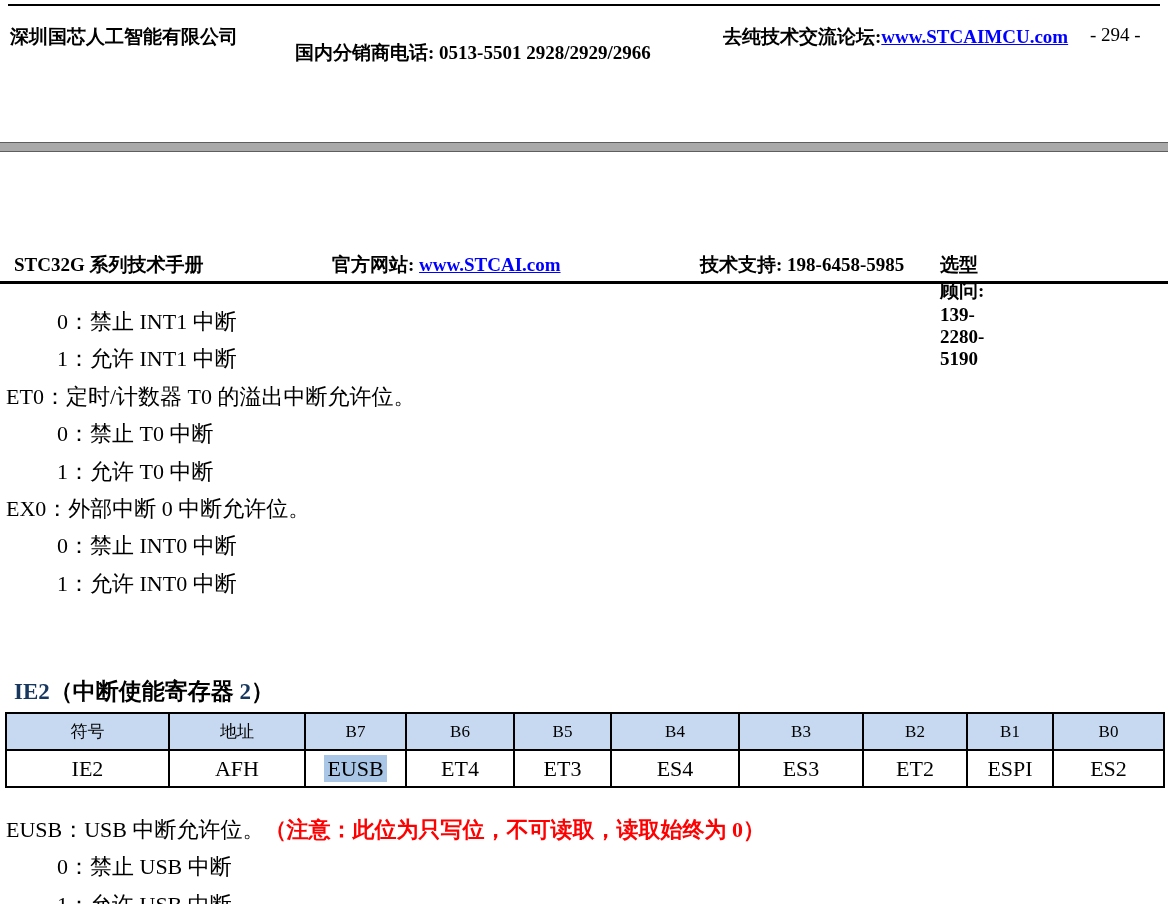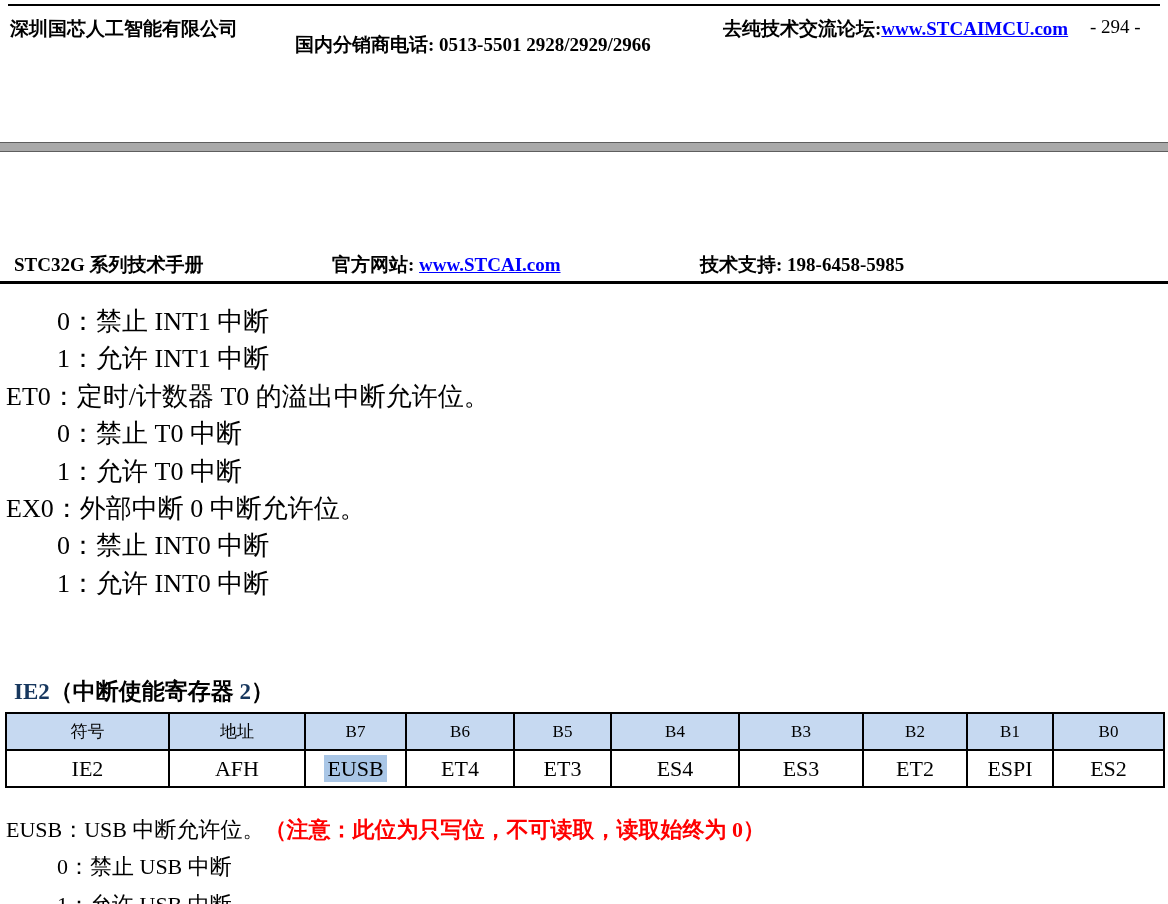--- a/index.html
+++ b/index.html
@@ -5,40 +5,40 @@
   * { margin:0; padding:0; box-sizing:border-box; }
   html,body { background:#ffffff; }
   .screen {
     position:relative; width:1168px; height:904px; overflow:hidden;
     background:#ffffff;
     font-family:"Liberation Serif","DejaVu Serif",serif;
     color:#000000;
   }
   
   .footer-rule { position:absolute; top:4px; left:8px; width:1152px; height:2px; background:#000; }
-  .prev-footer { position:absolute; top:16px; left:0; width:1168px; height:28px; font-size:19px; font-weight:bold; }
+  .prev-footer { position:absolute; top:24px; left:0; width:1168px; height:28px; font-size:19px; font-weight:bold; }
   .pf-company { position:absolute; left:10px; top:0; }
   .pf-phone   { position:absolute; left:295px; top:0;margin-top:16px; }
   .pf-forum   { position:absolute; left:723px; top:0;text-align:right; }
   .pf-page    { position:absolute; left:1090px; top:0; font-weight:normal; }
   a.doc-link { color:#0000FF; text-decoration:underline; font-weight:bold; cursor:pointer; }
   
   .page-sep {
     position:absolute; top:142px; left:0; width:1168px; height:10px;
     background:#a9a9a9; border-top:1.5px solid #5e5e5e; border-bottom:1.5px solid #5e5e5e;
   }
   
   .page-header { position:absolute; top:252px; left:0; width:948px; height:28px; font-size:19px; font-weight:bold; }
   .ph-title   { position:absolute; left:14px; top:0; }
   .ph-site    { position:absolute; left:332px; top:0; }
   .ph-support { position:absolute; left:700px; top:0; }
   .ph-consult { position:absolute; left:940px; top:0; }
   .header-rule { position:absolute; top:281px; left:0; width:1168px; height:2.5px; background:#000; }
   
-  .body-text { position:absolute; top:303px; left:6px; width:1150px; font-size:26px; line-height:37.4px; }
+  .body-text { position:absolute; top:303px; left:6px; width:1150px; font-size:22px; line-height:37.4px; }
   .body-text .line { white-space:pre; }
   .body-text .indent { padding-left:51px; }
   
   .section-heading { position:absolute; top:676px; left:14px; font-size:23px; font-weight:bold; white-space:pre; }
   .accent { color:#17375E; }
   
   .reg-table { position:absolute; top:712px; left:5px; border-collapse:collapse; table-layout:fixed; }
   .reg-table td {
     border:2px solid #000; height:37px; text-align:center; vertical-align:middle;
     font-size:22px; padding:0; overflow:hidden;
@@ -64,20 +64,21 @@
     <span class="pf-forum"><span>去纯技术交流论坛:</span><a class="doc-link">www.STCAIMCU.com</a></span>
     <span class="pf-page">- 294 -</span>
   </div>
 
   <div class="page-sep"></div>
 
   <div class="page-header">
     <span class="ph-title">STC32G 系列技术手册</span>
     <span class="ph-site"><span>官方网站: </span><a class="doc-link">www.STCAI.com</a></span>
     <span class="ph-support">技术支持: 198-6458-5985</span>
+    <span class="ph-consult">选型顾问: 139-2280-5190</span>
   </div>
   <div class="header-rule"></div>
 
   <div class="body-text">
     <div class="line indent">0：禁止 INT1 中断</div>
     <div class="line indent">1：允许 INT1 中断</div>
     <div class="line">ET0：定时/计数器 T0 的溢出中断允许位。</div>
     <div class="line indent">0：禁止 T0 中断</div>
     <div class="line indent">1：允许 T0 中断</div>
     <div class="line">EX0：外部中断 0 中断允许位。</div>

